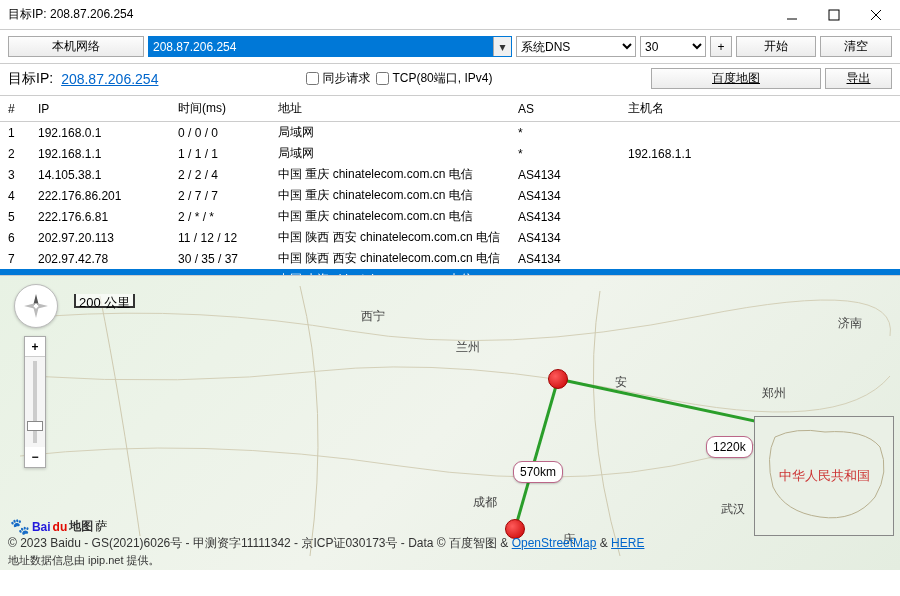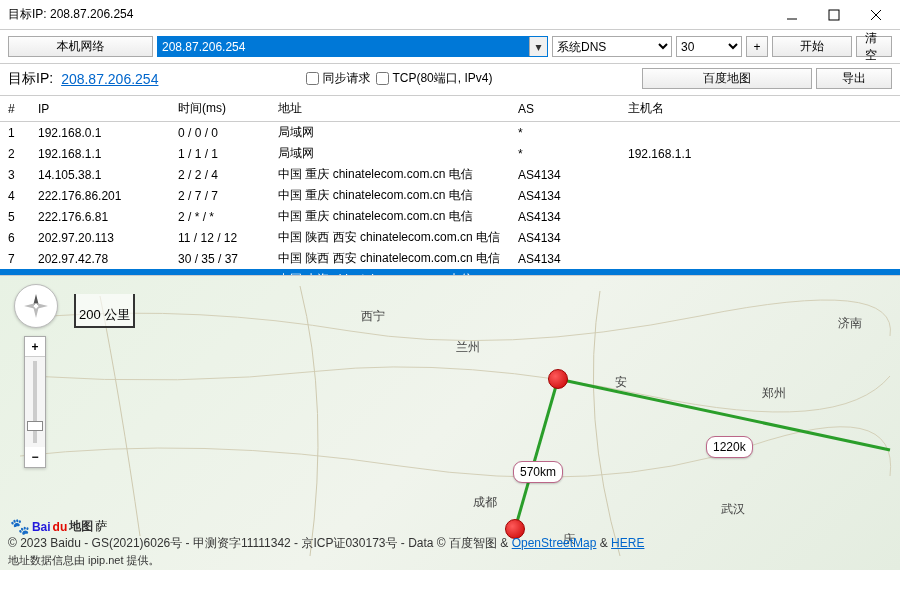--- a/index.html
+++ b/index.html
@@ -17,37 +17,37 @@
 .sys-dns { width: 120px; }
 .count { width: 66px; }
 .plus-btn { width: 22px; }
 .toolbar2 { display: flex; gap: 8px; padding: 4px 8px 6px 8px; border-bottom: 1px solid #ccc; align-items: center; }
 .target-label { font-size: 14px; }
 .target-link { color: #0066cc; text-decoration: underline; font-size: 14px; }
 .checkbox-group { display: flex; gap: 6px; margin-left: 140px; }
 .chk { display: flex; align-items: center; gap: 3px; }
 .chk input { width: 13px; height: 13px; }
 .right-btns { margin-left: auto; display: flex; gap: 4px; }
-.right-btns .btn { width: 80px; }
+.right-btns .btn { width: 80px; text-decoration: underline; }
 .table-wrap { height: 180px; overflow: auto; border-bottom: 1px solid #ccc; }
 table { width: 100%; border-collapse: collapse; }
 th { text-align: left; padding: 4px 8px; border-bottom: 1px solid #ccc; background: #fff; font-weight: normal; position: sticky; top: 0; }
 td { padding: 2px 8px; white-space: nowrap; }
 tr.selected td { background: #0078d7; color: #fff; }
 .col-num { width: 30px; }
 .col-ip { width: 140px; }
 .col-time { width: 100px; }
 .col-addr { width: 240px; }
 .col-as { width: 110px; }
 .map-area { height: 294px; position: relative; background: #eef5ea; overflow: hidden; }
 .map-bg { position: absolute; inset: 0; background: linear-gradient(135deg, #e8f2e4 0%, #f0f4ec 50%, #e4ede0 100%); }
 .map-roads { position: absolute; inset: 0; }
 .compass { position: absolute; top: 8px; left: 14px; width: 44px; height: 44px; border-radius: 50%; background: #fff; border: 1px solid #bbb; display: flex; align-items: center; justify-content: center; box-shadow: 0 1px 3px rgba(0,0,0,0.2); }
 .compass svg { width: 30px; height: 30px; }
-.scale-text { position: absolute; top: 18px; left: 74px; font-size: 13px; background: rgba(255,255,255,0.6); padding: 16px 3px; border-bottom: 2px solid #333; border-left: 2px solid #333; border-right: 2px solid #333; height: 14px; line-height: 10px; }
+.scale-text { position: absolute; top: 18px; left: 74px; font-size: 13px; background: rgba(255,255,255,0.6); padding: 4px 3px; border-bottom: 2px solid #333; border-left: 2px solid #333; border-right: 2px solid #333; height: 14px; line-height: 10px; }
 .zoom { position: absolute; top: 60px; left: 24px; width: 22px; background: #fff; border: 1px solid #aaa; box-shadow: 0 1px 3px rgba(0,0,0,0.2); }
 .zoom-btn { height: 20px; display: flex; align-items: center; justify-content: center; border-bottom: 1px solid #ccc; cursor: default; font-weight: bold; }
 .zoom-track { height: 90px; position: relative; background: #f5f5f5; display: flex; justify-content: center; }
 .zoom-track::before { content: ""; position: absolute; top: 4px; bottom: 4px; width: 4px; background: #ccc; }
 .zoom-thumb { position: absolute; top: 64px; width: 16px; height: 10px; background: #fff; border: 1px solid #888; }
 .marker { position: absolute; width: 20px; height: 20px; border-radius: 50%; background: radial-gradient(circle at 35% 35%, #ff5a5a, #c40000); border: 1px solid #a00000; transform: translate(-50%,-50%); }
 .route-line { position: absolute; stroke: #2a9e2a; stroke-width: 3; fill: none; }
 .dist-label { position: absolute; background: #fff; border: 1px solid #b68; border-radius: 9px; padding: 3px 6px; font-size: 12px; box-shadow: 0 1px 2px rgba(0,0,0,0.2); }
 .mini-map { position: absolute; right: 6px; bottom: 34px; width: 140px; height: 120px; border: 1px solid #888; background: #eaf0e6; }
 .mini-label { position: absolute; color: #cc3333; font-size: 13px; }
@@ -87,39 +87,39 @@
 <div class="toolbar1">
   <div class="btn btn-wide" style="max-width:210px">本机网络</div>
   <div class="ip-input">
     <span>208.87.206.254</span>
     <span class="drop-arrow">▾</span>
   </div>
   <select class="sys-dns"><option>系统DNS</option></select>
   <select class="count"><option>30</option></select>
   <div class="btn plus-btn">+</div>
   <div class="btn" style="width:80px">开始</div>
-  <div class="btn" style="width:36px">清空</div>
+  <div class="btn" style="width:72px">清空</div>
 </div>
 
 <div class="toolbar2">
   <span class="target-label">目标IP:</span>
   <a href="#" class="target-link">208.87.206.254</a>
   <div class="checkbox-group">
     <label class="chk">
         <input type="checkbox" style="">
         <span>同步请求</span>
       </label>
     <label class="chk">
         <input type="checkbox" style="">
         <span>TCP(80端口, IPv4)</span>
       </label>
   </div>
   <div class="right-btns">
     <div class="btn" style="width:170px">百度地图</div>
-    <div class="btn" style="width:76px">导出</div>
+    <div class="btn" style="width:67px">导出</div>
   </div>
 </div>
 
 <div class="table-wrap">
   <table>
     <thead>
         <tr>
       <th class="col-num">#</th>
       <th class="col-ip">IP</th>
       <th class="col-time">时间(ms)</th>
@@ -235,20 +235,26 @@
   </div>
   <div class="scale-text">200 公里</div>
   <div class="zoom">
     <div class="zoom-btn">+</div>
     <div class="zoom-track">
         <div class="zoom-thumb"></div>
       </div>
     <div class="zoom-btn" style="border-bottom:none">−</div>
   </div>
 
+  <div class="mini-map">
+    <svg width="140" height="120">
+      <path d="M 20 20 Q 40 10 70 15 Q 110 12 125 30 Q 135 55 120 80 Q 100 105 65 100 Q 30 95 18 70 Q 10 40 20 20 Z" fill="none" stroke="#b8b090" stroke-width="1"></path>
+    </svg>
+    <span class="mini-label" style="left:24px;top:50px">中华人民共和国</span>
+  </div>
 
   <div class="baidu-logo">
     <span class="paw">🐾</span>
     <b style="color:#2319dc">Bai</b>
       <b class="red">du</b>
     <b style="color:#333">地图</b>
       <span>萨</span>
   </div>
   <div class="copyright">
     <span>© 2023 Baidu - GS(2021)6026号 - 甲测资字11111342 - 京ICP证030173号 - Data © 百度智图 &amp; </span><a href="#">OpenStreetMap</a><span> &amp; </span><a href="#">HERE</a>

